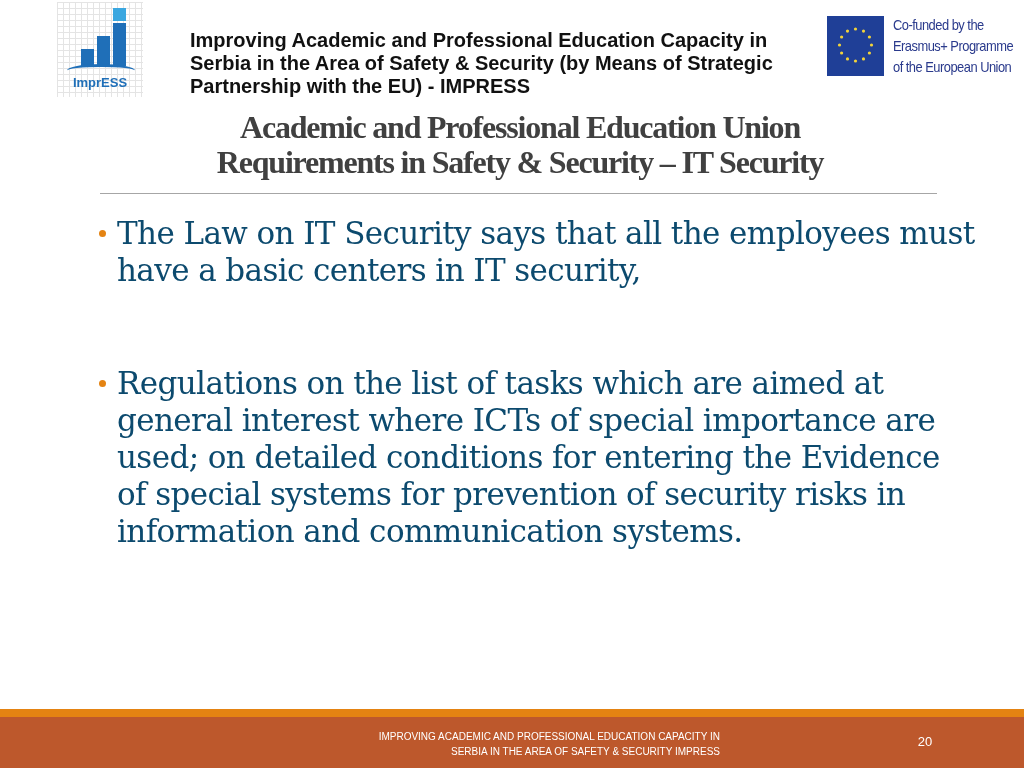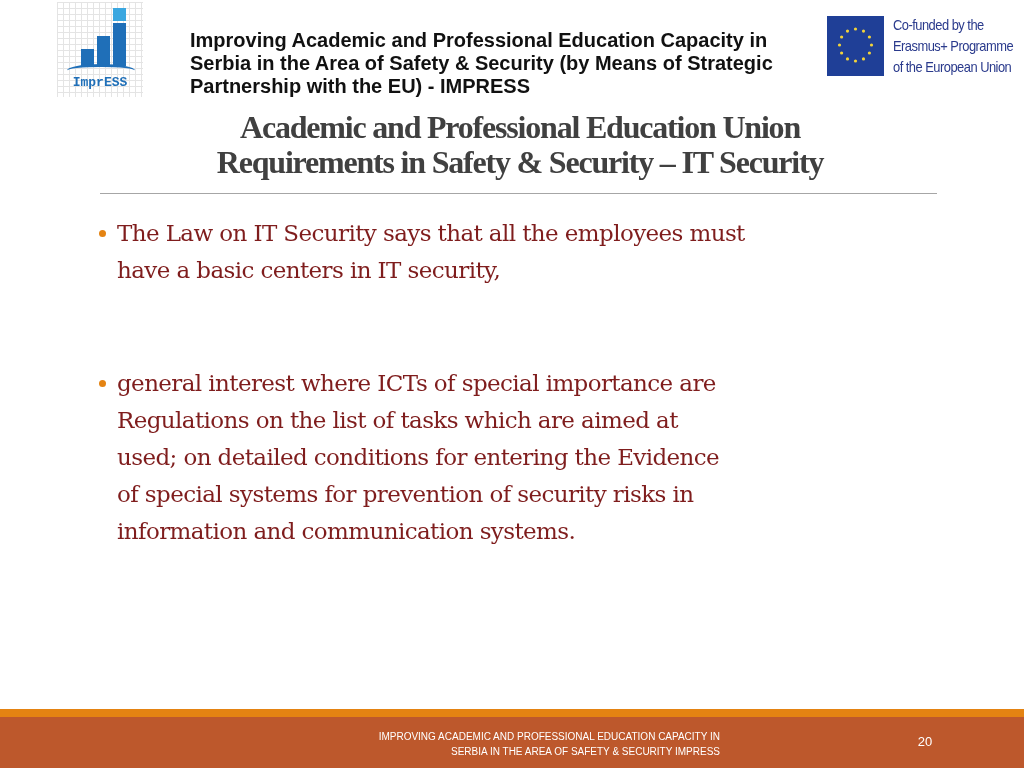--- a/index.html
+++ b/index.html
@@ -42,21 +42,21 @@
       height: 10px;
       border-top: 3px solid #1f6fb8;
       border-radius: 50% 50% 0 0;
     }
     .logo-left .logo-text {
       position: absolute;
       left: 0;
       right: 0;
       top: 73px;
       text-align: center;
-      font-family: Liberation Mono, monospace;
+      font-family: Liberation Sans, sans-serif;
       font-weight: bold;
       font-size: 13px;
       color: #1f6fb8;
     }
     .project-title {
       position: absolute;
       left: 190px;
       top: 29px;
       width: 610px;
       text-align: left;
@@ -117,23 +117,23 @@
       width: 837px;
       height: 1px;
       background: #a6a6a6;
     }
     .content {
       position: absolute;
       left: 97px;
       top: 215px;
       width: 850px;
       font-family: "DejaVu Serif", serif;
-      font-size: 23px;
+      font-size: 31px;
       line-height: 37px;
-      color: #7f1d1d;
+      color: #0c4a6e;
       letter-spacing: -0.6px;
     }
     .bullet {
       position: relative;
       padding-left: 20px;
     }
     .bullet .dot {
       position: absolute;
       left: 2px;
       top: 15px;
@@ -231,22 +231,22 @@
 <div class="title-divider"></div>
 
 <div class="content">
   <div class="bullet bullet-1">
     <span class="dot"></span>
     <span class="line">The Law on IT Security says that all the employees must</span>
     <span class="line">have a basic centers in IT security,</span>
   </div>
   <div class="bullet bullet-2">
     <span class="dot"></span>
+    <span class="line">Regulations on the list of tasks which are aimed at</span>
     <span class="line">general interest where ICTs of special importance are</span>
-    <span class="line">Regulations on the list of tasks which are aimed at</span>
     <span class="line">used; on detailed conditions for entering the Evidence</span>
     <span class="line">of special systems for prevention of security risks in</span>
     <span class="line">information and communication systems.</span>
   </div>
 </div>
 
 <div class="footer-stripe"></div>
 <div class="footer">
   <div class="footer-text">
     <span class="line">IMPROVING ACADEMIC AND PROFESSIONAL EDUCATION CAPACITY IN</span>

